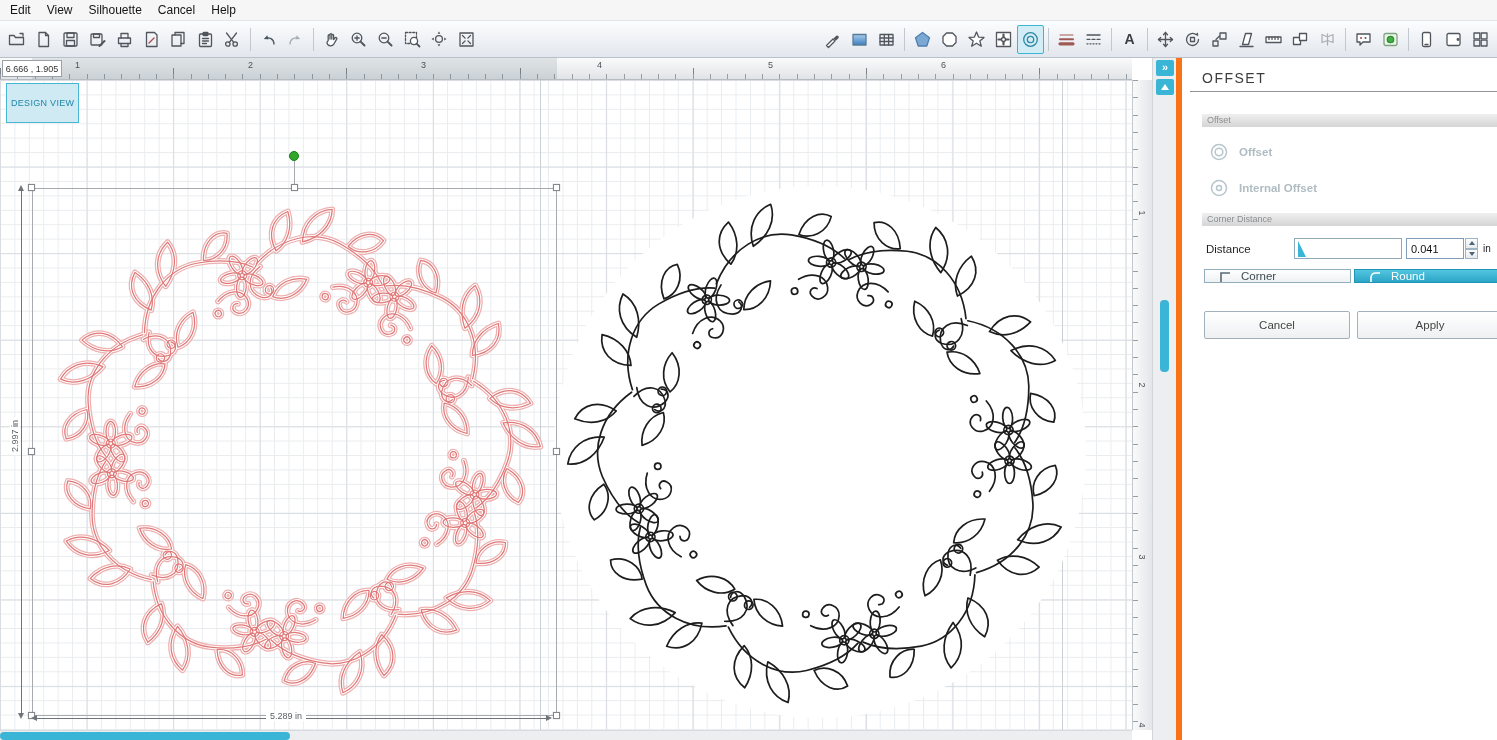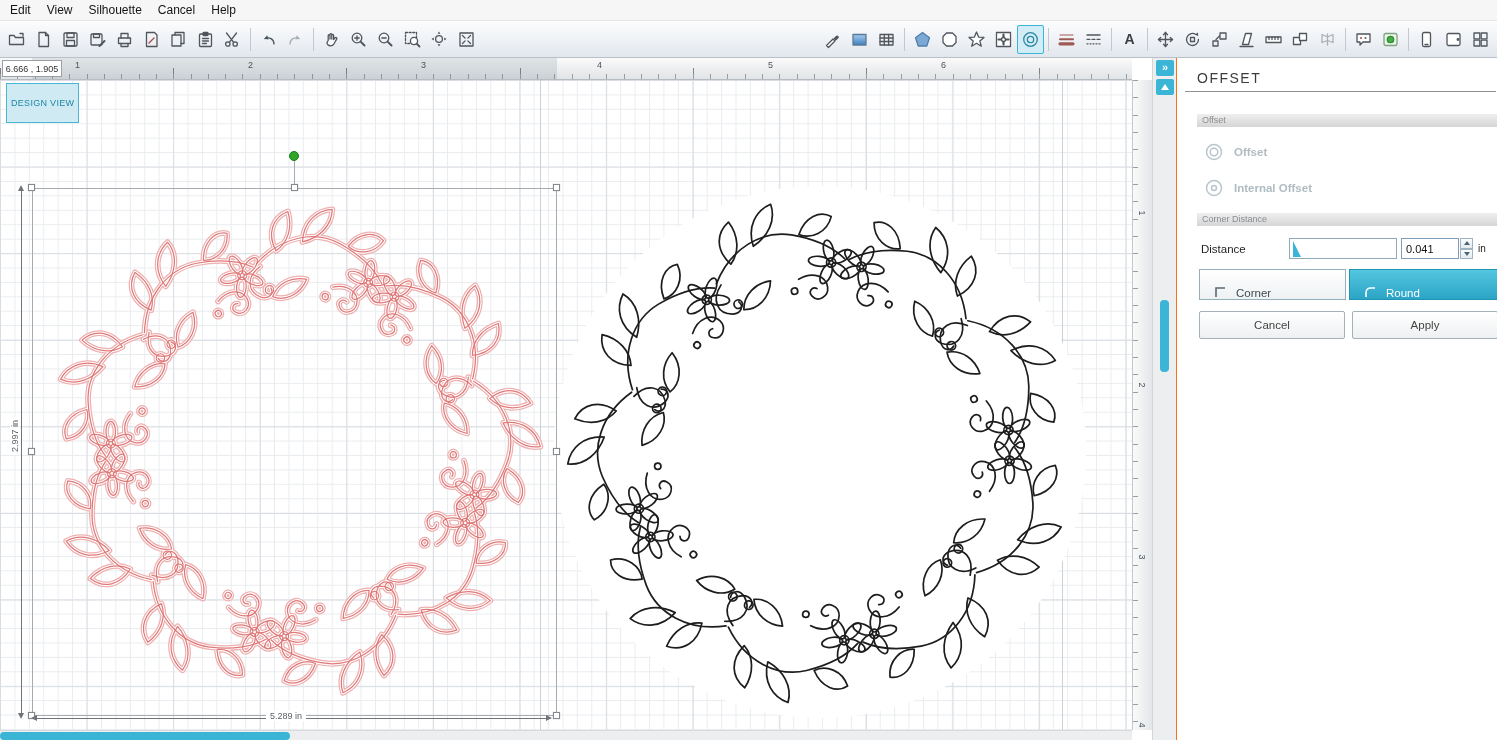--- a/index.html
+++ b/index.html
@@ -64,37 +64,37 @@
   
   .vstrip{position:absolute;top:58px;left:1152px;width:24px;height:682px;background:#eceef0;border-left:1px solid #d2d6d9}
   .panel-expand{position:absolute;top:2px;left:3px;width:18px;height:16px;background:#3ab5d6;color:#fff;font-size:11px;line-height:15px;text-align:center;border-radius:2px;font-weight:bold}
   .vscroll-up{position:absolute;top:21px;left:3px;width:18px;height:16px;background:#3ab5d6;border-radius:2px;display:flex;align-items:center;justify-content:center}
   .vscroll-up::after{content:"";border-left:4px solid transparent;border-right:4px solid transparent;border-bottom:6px solid #fff}
   .vscroll-thumb{position:absolute;top:242px;left:7px;width:9px;height:72px;background:#3ab5d6;border-radius:4px}
   .hscroll{position:absolute;top:730px;left:0;width:1132px;height:10px;background:#eceef0;border-top:1px solid #d8dbdd}
   .hscroll-thumb{position:absolute;top:1px;left:0;width:290px;height:8px;background:#3ab5d6;border-radius:4px}
 
   
-  .panel{position:absolute;top:58px;left:1176px;width:321px;height:682px;background:#fff;border-left:1px solid #f97316}
+  .panel{position:absolute;top:58px;left:1176px;width:321px;height:682px;background:#fff;border-left:6px solid #f97316}
   .panel-title{position:absolute;top:12px;left:20px;font-size:14px;letter-spacing:1.5px;color:#3c3c3c}
   .panel-rule{position:absolute;top:33px;left:8px;width:311px;height:1px;background:#909499}
   .sec-header{position:absolute;left:20px;width:301px;height:13px;background:linear-gradient(#efefef,#d5d5d5);color:#8a8e91;font-size:9px;line-height:13px;padding-left:5px}
   .opt-row{position:absolute;left:26px;height:24px;display:flex;align-items:center;gap:9px}
   .opt-row svg{stroke:#b7c6cd;fill:none;stroke-width:1.5}
   .opt-label{font-size:11.5px;font-weight:bold;color:#b0bcc2}
   .dist-label{position:absolute;left:24px;top:185px;font-size:11.5px;color:#1f1f1f}
   .slider{position:absolute;left:112px;top:180px;width:108px;height:21px;background:#fff;border:1px solid #8fa9b8}
   .slider-thumb{position:absolute;left:3px;top:2px;width:8px;height:16px;background:#3ab5d6;clip-path:polygon(0 0,0 100%,100% 100%)}
   .dist-input{position:absolute;left:224px;top:180px;width:58px;height:21px;border:1px solid #7f9db9;font-size:11px;padding:0 4px;font-family:"Liberation Sans",sans-serif;color:#111;background:#fff}
   .spinner{position:absolute;left:283px;top:180px;width:13px;height:21px;display:flex;flex-direction:column}
   .spin-btn{flex:1;display:flex;align-items:center;justify-content:center;background:linear-gradient(#fdfdfd,#e6eaed);border:1px solid #9fb4c2}
   .spin-btn.up::after{content:"";border-left:3px solid transparent;border-right:3px solid transparent;border-bottom:4px solid #49657a}
   .spin-btn.down::after{content:"";border-left:3px solid transparent;border-right:3px solid transparent;border-top:4px solid #49657a}
   .unit-label{position:absolute;left:301px;top:185px;font-size:10px;color:#222}
-  .seg-btn{position:absolute;top:211px;height:31px;display:flex;align-items:flex-end;padding-left:13px;gap:9px;font-size:11.5px;border:1px solid #93aebc;background:linear-gradient(#ffffff,#eef1f3);color:#3f4b52}
+  .seg-btn{position:absolute;top:211px;height:14px;display:flex;align-items:flex-start;padding-left:13px;gap:9px;font-size:11.5px;border:1px solid #93aebc;background:linear-gradient(#ffffff,#eef1f3);color:#3f4b52}
   #btn-corner{left:22px;width:147px}
   #btn-round{left:172px;width:149px;background:linear-gradient(#53c6e0,#2ba4c6);border-color:#1f95b6;color:#fff}
   .action-btn{position:absolute;top:253px;height:28px;width:146px;display:flex;align-items:center;justify-content:center;font-size:11.5px;color:#444;background:linear-gradient(#ffffff,#eef0f2);border:1px solid #a3b1ba;border-radius:2px}
   #btn-cancel{left:22px}
   #btn-apply{left:175px}
 </style>
 </head>
 <body>
 
 <div class="app">

